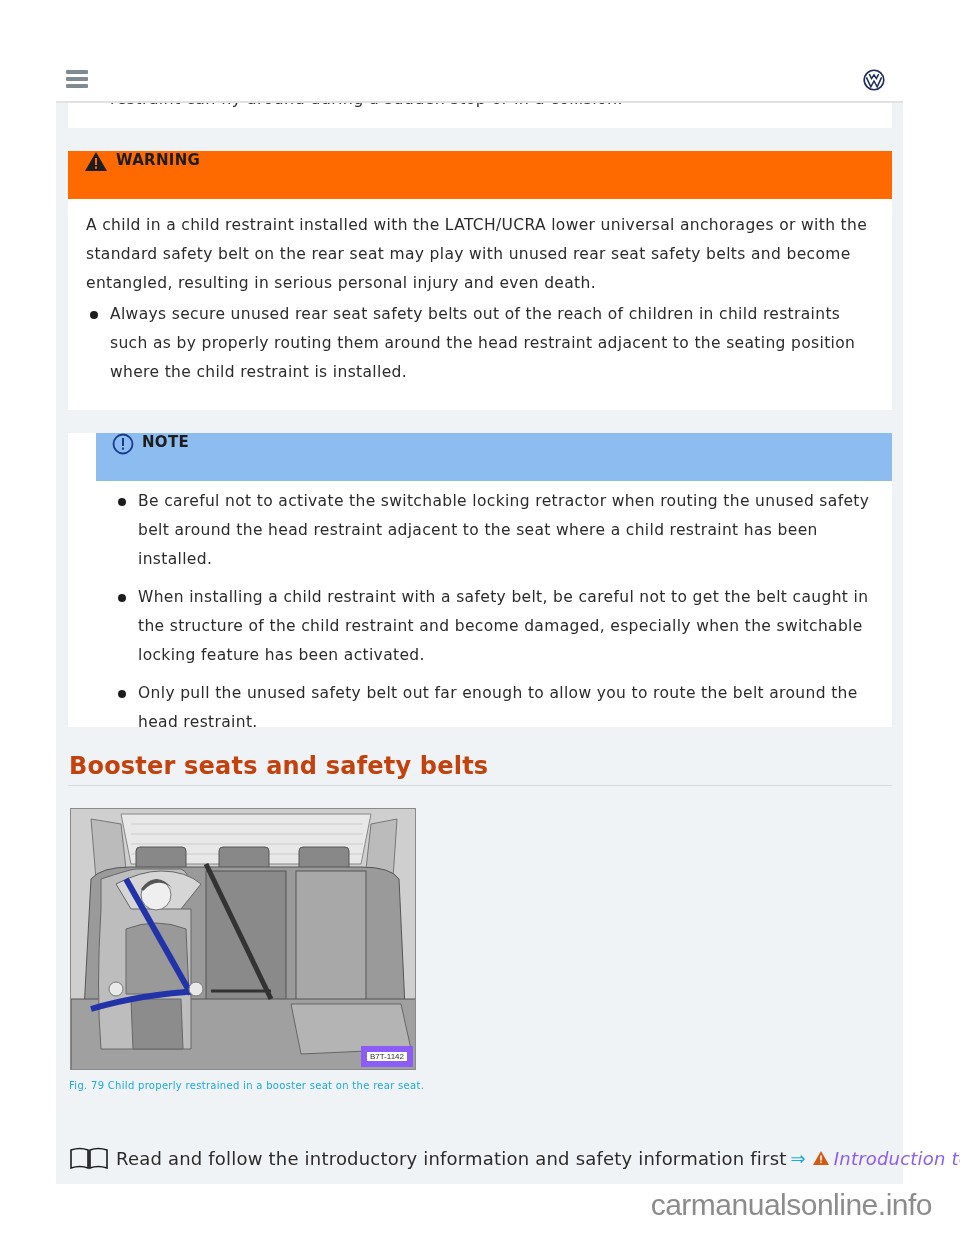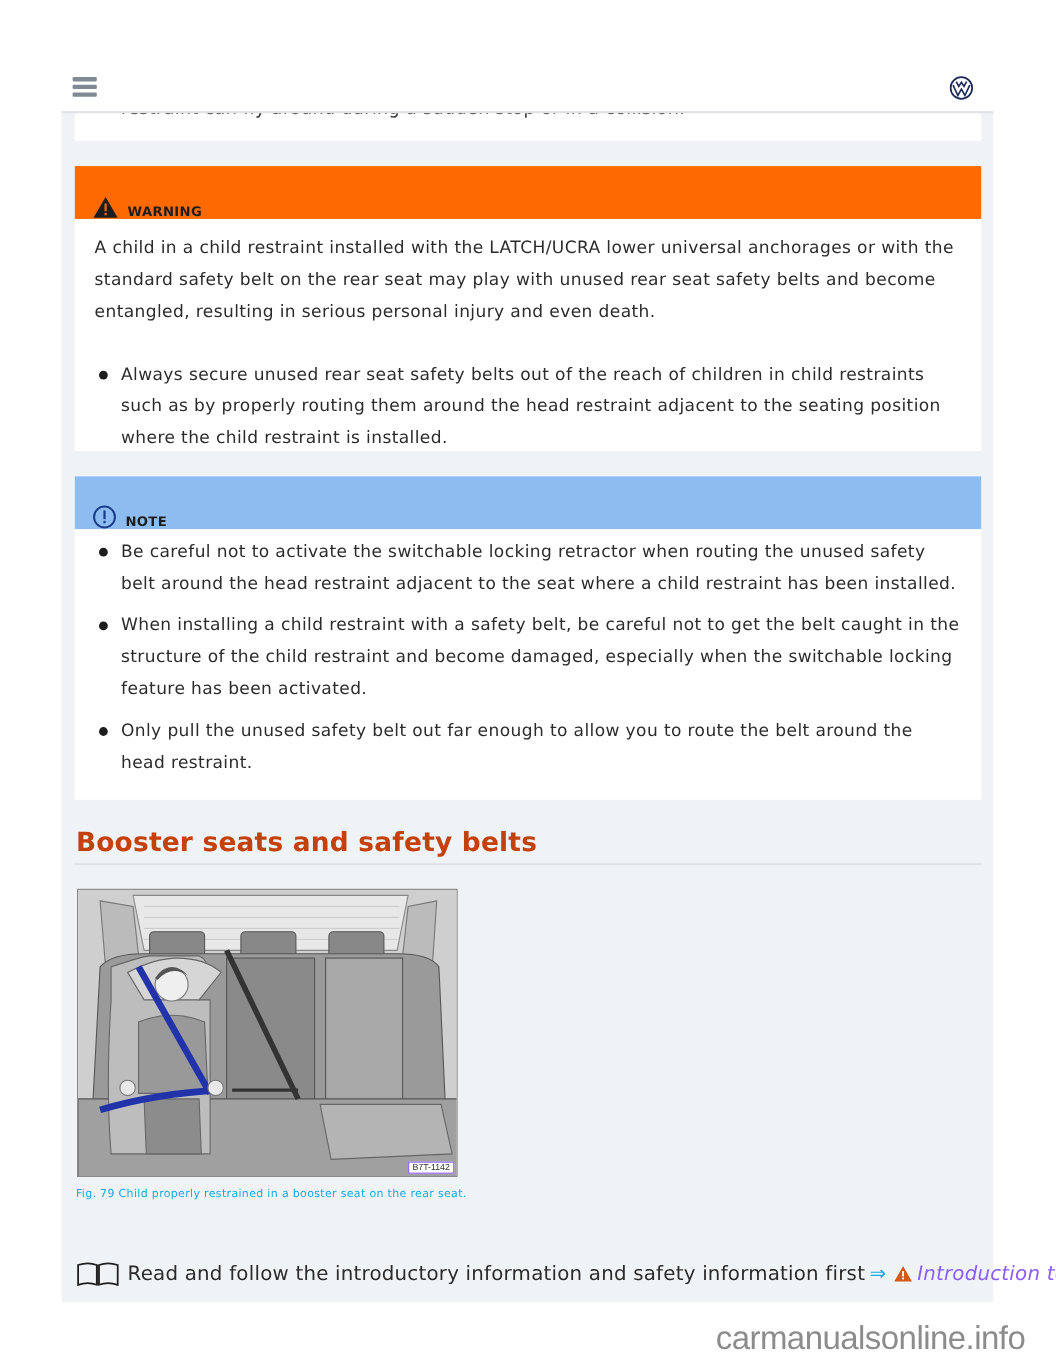--- a/index.html
+++ b/index.html
@@ -26,67 +26,67 @@
       position: absolute; left: 12px; top: 0px; width: 824px; height: 26px;
       background: #fff; overflow: hidden;
     }
     .panel-top p {
       position: absolute; left: 42px; top: -13px; font-size: 16px; color: #333; white-space: nowrap;
       letter-spacing: 0.3px;
     }
 
     .callout { position: absolute; left: 12px; width: 824px; background: #fff; }
     .callout .head {
-      height: 48px; display: flex; align-items: flex-end; padding-left: 16px;
-      font-size: 12px; font-weight: bold; color: #1d1d1d; letter-spacing: 0.3px;
+      height: 48px; display: flex; align-items: flex-start; padding-left: 16px;
+      font-size: 15px; font-weight: bold; color: #1d1d1d; letter-spacing: 0.3px;
     }
     .callout .head .ico { margin-right: 8px; display: inline-flex; }
     .warning { top: 49px; height: 259px; }
     .warning .head { background: #ff6a00; }
-    .note { top: 331px; height: 294px; }
+    .note { top: 331px; height: 294px; padding-left: 28px; }
     .note .head { background: #8dbdf0; }
 
     .callout .body { padding: 12px 18px 0 18px; font-size: 15.5px; line-height: 29px; color: #2b2b2b; letter-spacing: 0.35px; }
-    .callout .body p { margin-bottom: 28px; }
+    .callout .body p { margin-bottom: 2px; }
     .callout ul { list-style: none; }
     .callout li { position: relative; padding-left: 24px; margin-bottom: 9px; }
     .callout li::before {
       content: ""; position: absolute; left: 4px; top: 11px; width: 8px; height: 8px;
       border-radius: 50%; background: #1d1d1d;
     }
 
     .section-title {
       position: absolute; left: 13px; top: 650px; font-size: 24px; font-weight: bold;
       color: #c2410c; letter-spacing: 0.2px;
     }
     .section-rule { position: absolute; left: 12px; right: 11px; top: 683px; height: 1px; background: #d4d9dc; }
 
     .figure {
       position: absolute; left: 14px; top: 706px; width: 346px; height: 262px;
       background: #d8d8d8; border: 1px solid #8a8a8a; overflow: hidden;
     }
     .fig-label {
-      position: absolute; right: 2px; bottom: 2px; background: #fff; border: 1px solid #8b5cf6;
+      position: absolute; right: 2px; bottom: 2px; background: #fff; border: 6px solid #8b5cf6;
       font-family: "Liberation Sans", sans-serif; font-size: 8px; padding: 0 3px; color: #333;
     }
     .caption {
       position: absolute; left: 13px; top: 978px; font-size: 10px; color: #1ba9e1; letter-spacing: 0.3px;
     }
 
     .intro {
       position: absolute; left: 12px; top: 1044px; font-size: 18px; color: #2b2b2b;
       display: flex; align-items: center; white-space: nowrap; letter-spacing: 0.2px;
     }
     .intro .book { margin-right: 6px; display: inline-flex; }
     .intro .arrow { color: #1ba9e1; margin: 0 6px 0 4px; }
     .intro .warn-small { display: inline-flex; margin-right: 4px; }
     .intro a { color: #8b5cf6; font-style: italic; text-decoration: none; }
 
     .watermark {
-      position: absolute; right: 28px; bottom: 8px; font-family: "Liberation Sans", sans-serif;
+      position: absolute; right: 28px; bottom: 20px; font-family: "Liberation Sans", sans-serif;
       font-size: 30px; color: #8c8c8c; letter-spacing: -0.5px;
     }
   </style>
 </head>
 <body>
 
 <div class="topbar">
   <div class="menu-icon">
     <span></span>
       <span></span>

